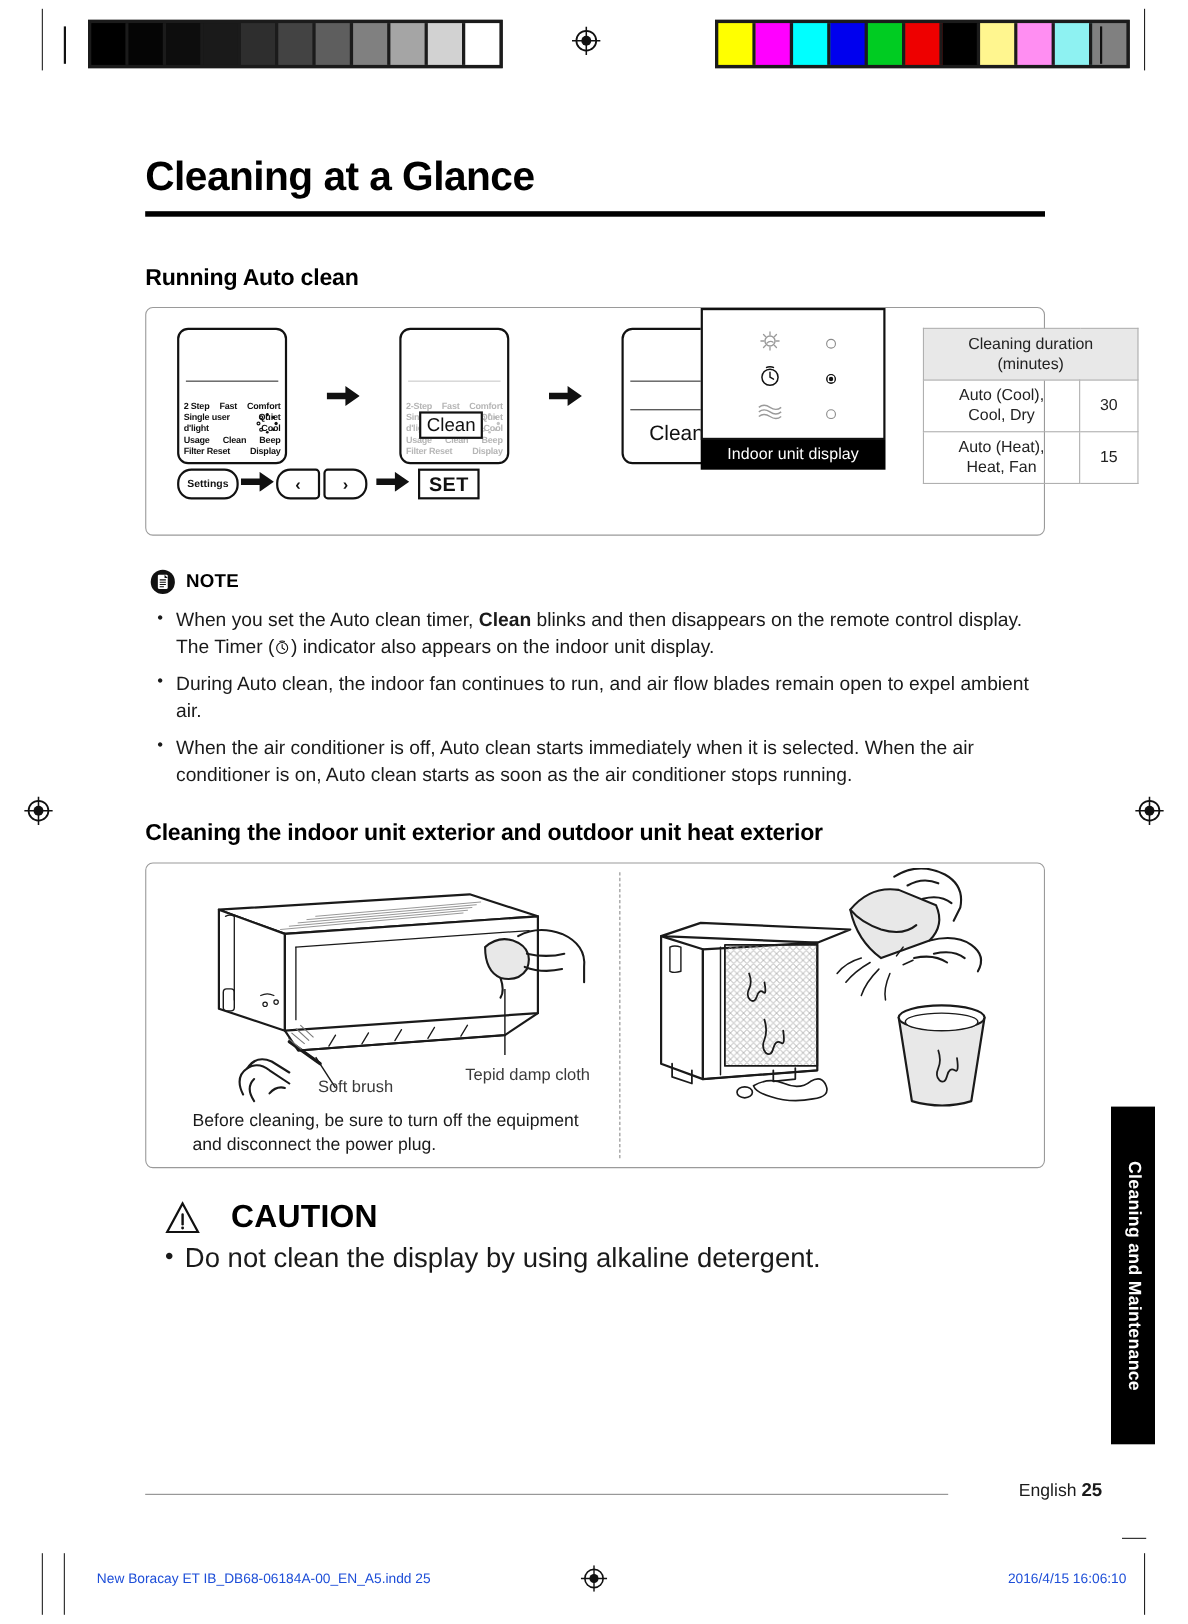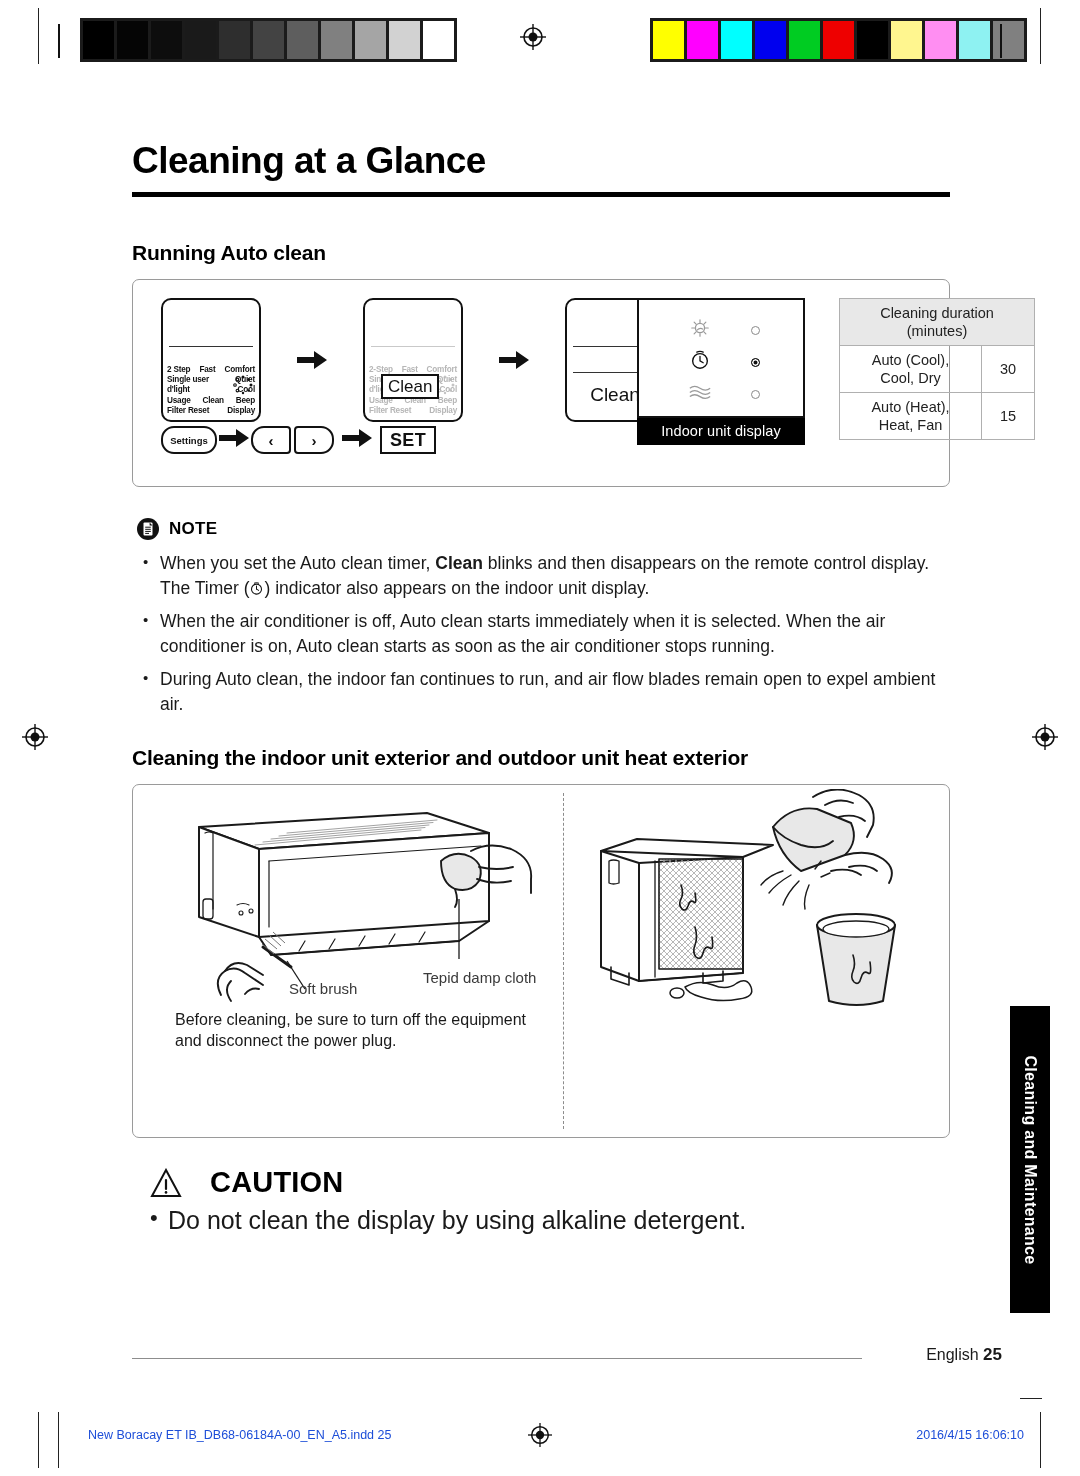--- a/index.html
+++ b/index.html
@@ -96,21 +96,21 @@
   }
   .btn-arrow-pill.left  { border-radius:13px 4px 4px 13px; }
   .btn-arrow-pill.right { border-radius:4px 13px 13px 4px; margin-left:3px; }
   .btn-set {
     width:52px; height:24px; border:2.5px solid #111;
     display:flex; align-items:center; justify-content:center;
     font-size:18px; font-weight:bold; color:#111; letter-spacing:0.4px;
   }
 
   
-  .iud { position:absolute; left:504px; top:18px; width:168px; }
+  .iud { position:absolute; left:504px; top:0; width:168px; }
   .iud-screen {
     height:120px; border:2px solid #111; background:#fff;
     position:relative; box-sizing:border-box;
   }
   .iud-rows { position:absolute; left:0; right:0; top:14px; }
   .iud-r { display:flex; align-items:center; justify-content:center; height:32px; }
   .iud-r .sym { width:34px; text-align:center; }
   .iud-r .led {
     width:7px; height:7px; border-radius:50%; border:1.6px solid #8a8a8a;
     margin-left:34px; background:#fff;
@@ -144,21 +144,21 @@
     font-size:17.5px; line-height:24.5px; color:#1a1a1a;
   }
   ul.bullets li::before {
     content:"•"; position:absolute; left:11px; top:-1px; font-size:15px; color:#1a1a1a;
   }
   .inline-b { font-weight:bold; }
   .inline-timer { display:inline-block; width:15px; height:15px; vertical-align:-2px; }
 
   
   .illus-panel {
-    border:1px solid #9a9a9a; border-radius:7px; height:354px;
+    border:1px solid #9a9a9a; border-radius:7px; height:278px;
     position:relative; box-sizing:border-box; overflow:hidden; background:#fff;
   }
   .illus-divider {
     position:absolute; left:430px; top:8px; bottom:8px; width:0;
     border-left:1.5px dashed #8c8c8c;
   }
   .cap {
     position:absolute; font-size:16px; line-height:21px; color:#1a1a1a;
   }
   .lbl { position:absolute; font-size:15px; color:#3a3a3a; }
@@ -509,22 +509,22 @@
     <ul class="bullets">
       <li>
         <span>When you set the Auto clean timer, </span><span class="inline-b">Clean</span><span> blinks and then disappears on the remote control display. The Timer (</span><span class="inline-timer">
           <svg width="15" height="15" viewBox="0 0 24 24">
             <circle cx="12" cy="13" r="8" fill="none" stroke="#111" stroke-width="1.7"></circle>
             <path d="M12 13 L12 8 M12 13 L15.5 15" stroke="#111" stroke-width="1.6" stroke-linecap="round"></path>
             <path d="M8 3.6 Q12 1.8 16 3.6" fill="none" stroke="#111" stroke-width="1.6"></path>
           </svg>
         </span><span>) indicator also appears on the indoor unit display.</span>
       </li>
+      <li>During Auto clean, the indoor fan continues to run, and air flow blades remain open to expel ambient air.</li>
       <li>When the air conditioner is off, Auto clean starts immediately when it is selected. When the air conditioner is on, Auto clean starts as soon as the air conditioner stops running.</li>
-      <li>During Auto clean, the indoor fan continues to run, and air flow blades remain open to expel ambient air.</li>
     </ul>
 
     <h2 class="sub" style="margin-top:30px;">Cleaning the indoor unit exterior and outdoor unit heat exterior</h2>
 
     <div class="illus-panel">
       <div class="illus-divider"></div>
 
       <svg style="position:absolute; left:26px; top:4px;" width="400" height="215" viewBox="0 0 400 215">
         <g fill="none" stroke="#1a1a1a" stroke-width="2" stroke-linejoin="round" stroke-linecap="round">
 

